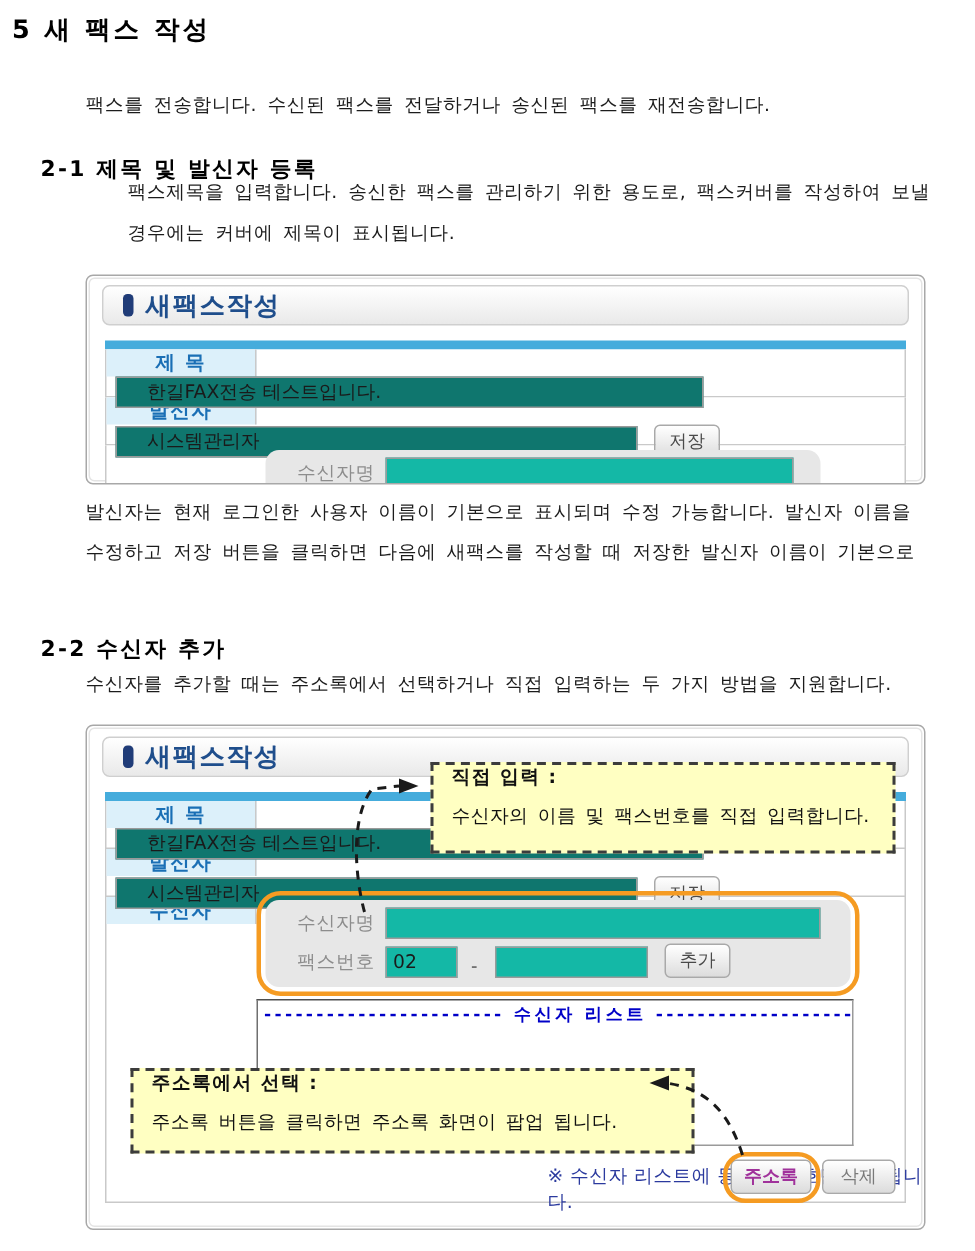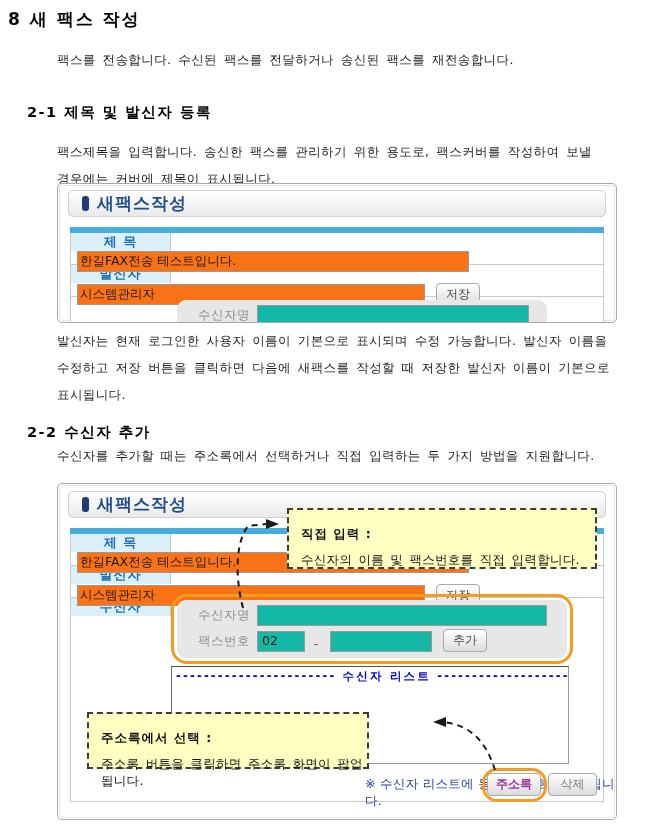--- a/index.html
+++ b/index.html
@@ -28,22 +28,22 @@
   
   .fax-table { position:absolute; left:12px; width:534px; z-index:1; }
   .blue-bar { height:6px; background:#45acdc; }
   .frow { display:flex; border:1px solid #c9c9c9; border-top:none; background:#fff;flex-direction:column; }
   .frow.h32 { height:32px; }
   .flabel { width:100px; background:#dcf0fa; color:#1a6fb5; font-size:13px; font-weight:bold;
           letter-spacing:1px; display:flex; align-items:center; justify-content:center;
           border-right:1px solid #c9c9c9; flex:none; }
   .fvalue { flex:1; display:flex; align-items:center; padding-left:6px; position:relative; }
 
-  .tbox { height:21px; border:1px solid #999; background:#f97316; font-size:12.5px;
-          padding:0 2px; display:flex; align-items:center; white-space:nowrap; overflow:hidden; }
+  .tbox { height:21px; border:1px solid #999; background:#0f766e; font-size:12.5px;
+          padding:0 20px; display:flex; align-items:center; white-space:nowrap; overflow:hidden; }
   .btn { height:23px; padding:0 9px; border:1px solid #a9a9a9; border-radius:4px;
           background:linear-gradient(#ffffff,#dcdcdc); font-size:12px; color:#4a4a4a;
           display:inline-flex; align-items:center; justify-content:center; white-space:nowrap; }
 
   
   .orange-box { position:absolute; border:3px solid #f59b22; border-radius:16px; z-index:2; }
   .gray-panel { position:absolute; background:#e7e7e7; border-radius:9px; z-index:2; }
   .gp-label { position:absolute; font-size:12.5px; color:#8d8d8d; letter-spacing:0.5px; }
   .gp-input { position:absolute; border:1px solid #9a9a9a; background:#14b8a6; font-size:12.5px;
           padding:1px 4px; }
@@ -55,34 +55,34 @@
           white-space:nowrap; overflow:hidden; padding:2px 4px; }
 
   .note { position:absolute; font-size:12.5px; color:#2b3a9e; letter-spacing:0.3px; z-index:2; }
   .btn-addr { position:absolute; width:54px; color:#a0329b; font-weight:bold; z-index:2; }
   .btn-del  { position:absolute; width:49px; color:#7a7a7a; z-index:2; }
   .orange-oval { position:absolute; border:3px solid #f59b22; border-radius:15px; z-index:3; }
 
   
   .callout { position:absolute; background:#ffffc2; border:2px dashed #3c3c3c; z-index:5; }
   .callout .c-title { font-size:12.5px; font-weight:bold; color:#111; letter-spacing:1px;
-          margin:16px 0 0 12px; }
+          margin:0 0 0 12px; }
   .callout .c-body { font-size:12.5px; color:#111; letter-spacing:0.3px; word-spacing:2px;
           margin:9px 0 0 12px; }
 
   .arrows { position:absolute; inset:0; z-index:6; pointer-events:none; }
 </style>
 </head>
 <body>
 
-<div class="abs doc-h1">8 새 팩스 작성</div>
-<div class="abs doc-p" style="top:46px;">팩스를 전송합니다. 수신된 팩스를 전달하거나 송신된 팩스를 재전송합니다.</div>
+<div class="abs doc-h1">5 새 팩스 작성</div>
+<div class="abs doc-p" style="top:56px;">팩스를 전송합니다. 수신된 팩스를 전달하거나 송신된 팩스를 재전송합니다.</div>
 
 <div class="abs doc-h2" style="top:103px;">2-1 제목 및 발신자 등록</div>
-<div class="abs doc-p" style="top:138px;">
+<div class="abs doc-p" style="top:114px;margin-left:28px;">
   <div>팩스제목을 입력합니다. 송신한 팩스를 관리하기 위한 용도로, 팩스커버를 작성하여 보낼</div>
   <div>경우에는 커버에 제목이 표시됩니다.</div>
 </div>
 
 <div class="shot" style="top:183px; height:140px;">
   <div class="win-header" style="top:6px;">
     <span class="win-icon"></span>
     <span class="win-title">새팩스작성</span>
   </div>
   <div class="fax-table" style="top:43px;">
@@ -107,21 +107,20 @@
   </div>
   <div class="gray-panel" style="left:119px; top:116px; width:370px; height:50px;">
     <span class="gp-label" style="left:21px; top:7px;">수신자명</span>
     <div class="gp-input" style="left:80px; top:5px; width:272px; height:21px;"></div>
   </div>
 </div>
 
 <div class="abs doc-p" style="top:327px;">
   <div>발신자는 현재 로그인한 사용자 이름이 기본으로 표시되며 수정 가능합니다. 발신자 이름을</div>
   <div>수정하고 저장 버튼을 클릭하면 다음에 새팩스를 작성할 때 저장한 발신자 이름이 기본으로</div>
-  <div>표시됩니다.</div>
 </div>
 
 <div class="abs doc-h2" style="top:423px;">2-2 수신자 추가</div>
 <div class="abs doc-p" style="top:442px;">
   <div>수신자를 추가할 때는 주소록에서 선택하거나 직접 입력하는 두 가지 방법을 지원합니다.</div>
 </div>
 
 <div class="shot" style="top:483px; height:337px;">
   <div class="win-header" style="top:7px;">
     <span class="win-icon"></span>
@@ -167,21 +166,21 @@
   <div class="note" style="left:307px; top:292px;">※ 수신자 리스트에 등록된 번호만 발송됩니다.</div>
   <div class="btn btn-addr" style="left:429px; top:289px;">주소록</div>
   <div class="btn btn-del" style="left:490px; top:289px;">삭제</div>
   <div class="orange-oval" style="left:424px; top:284px; width:65px; height:34px;"></div>
 
   <div class="callout" style="left:229px; top:24px; width:310px; height:61px;">
     <div class="c-title">직접 입력 :</div>
     <div class="c-body">수신자의 이름 및 팩스번호를 직접 입력합니다.</div>
   </div>
 
-  <div class="callout" style="left:29px; top:228px; width:282px; height:57px;">
+  <div class="callout" style="left:29px; top:228px; width:376px; height:57px;">
     <div class="c-title">주소록에서 선택 :</div>
     <div class="c-body">주소록 버튼을 클릭하면 주소록 화면이 팝업 됩니다.</div>
   </div>
 
   <svg class="arrows" width="558" height="335" viewBox="0 0 558 335">
     <path d="M185,124 C179,102 175,62 190,42 L208,40" fill="none" stroke="#1a1a1a" stroke-width="2" stroke-dasharray="6 5"></path>
     <polygon points="208,35 221,40 208,45" fill="#1a1a1a"></polygon>
     <path d="M437,286 C428,258 414,242 386,238" fill="none" stroke="#1a1a1a" stroke-width="2" stroke-dasharray="6 5"></path>
     <polygon points="388,233 375,238 388,243" fill="#1a1a1a"></polygon>
   </svg>

